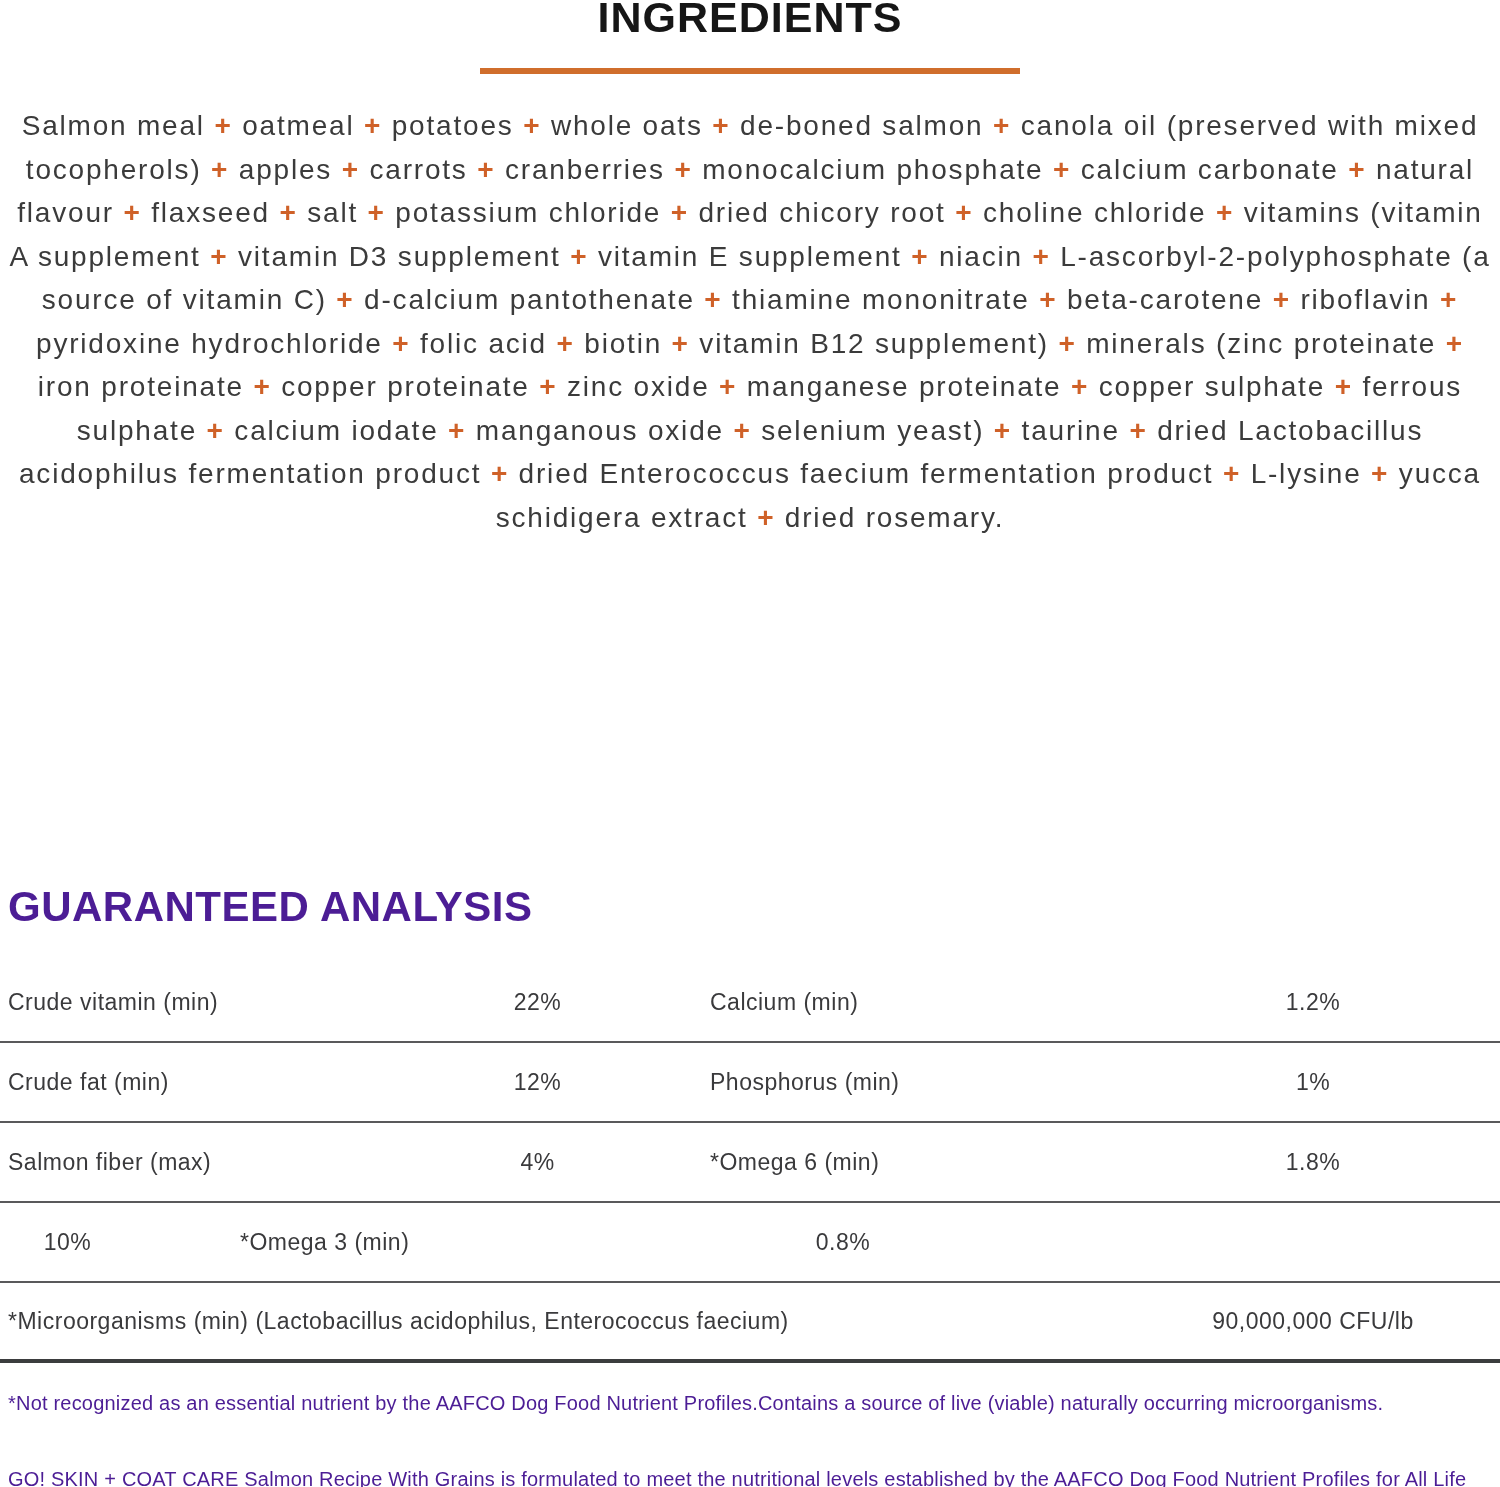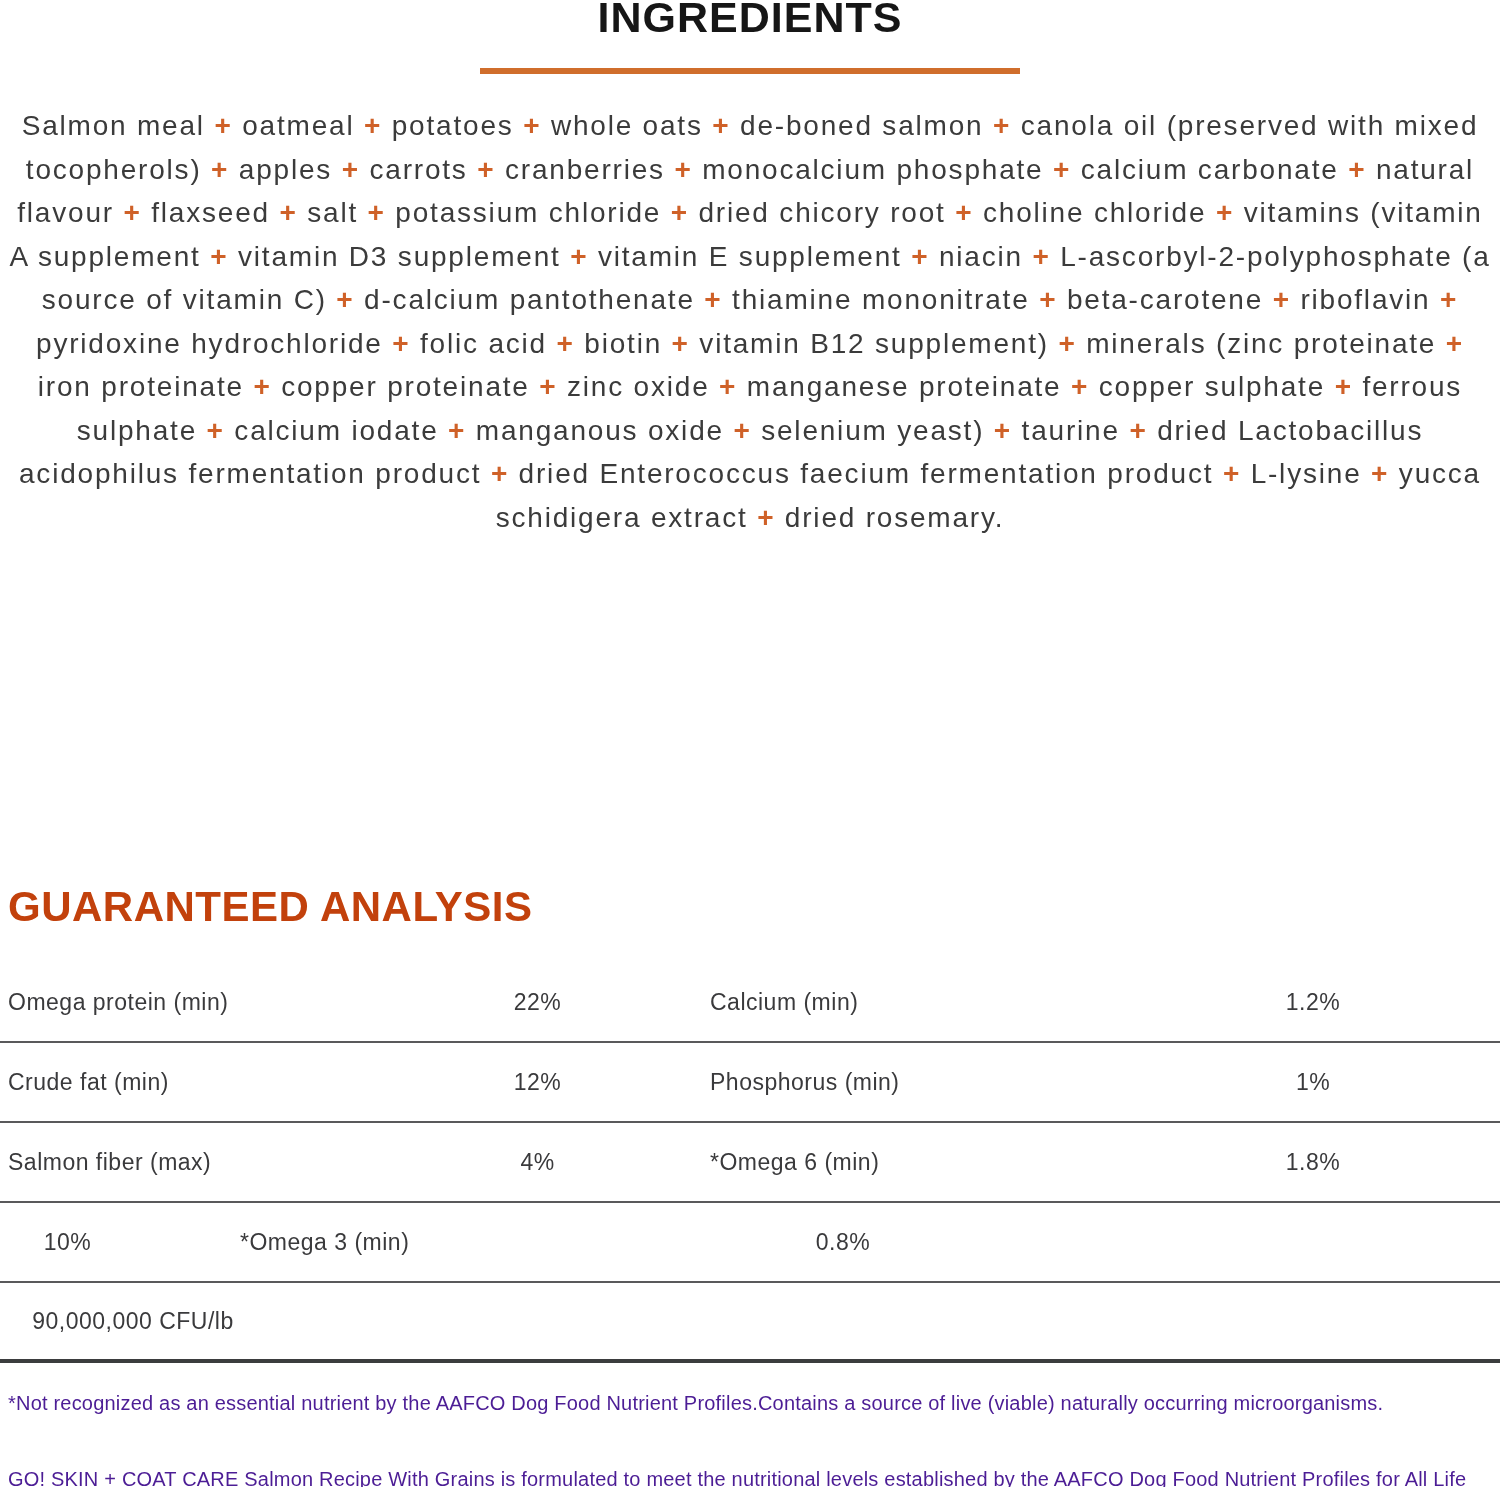--- a/index.html
+++ b/index.html
@@ -44,21 +44,21 @@
 
   
   .analysis { margin-top: 346px; }
   .ga-title {
     margin: 0;
     padding-left: 8px;
     font-size: 42px;
     line-height: 44px;
     font-weight: bold;
     letter-spacing: 0.5px;
-    color: #c2410c;
+    color: #4c1d95;
   }
   .ga-table {
     margin-top: 34px;
     width: 1500px;
     font-size: 23px;
     letter-spacing: 0.5px;
     color: #3a3a3c;
   }
   .ga-row {
     display: flex;
@@ -101,21 +101,21 @@
     <div class="accent-rule"></div>
     <p class="ing-text" id="ingredients-text"><span>Salmon meal</span><span class="plus"> + </span><span>oatmeal</span><span class="plus"> + </span><span>potatoes</span><span class="plus"> + </span><span>whole oats</span><span class="plus"> + </span><span>de-boned salmon</span><span class="plus"> + </span><span>canola oil (preserved with mixed tocopherols)</span><span class="plus"> + </span><span>apples</span><span class="plus"> + </span><span>carrots</span><span class="plus"> + </span><span>cranberries</span><span class="plus"> + </span><span>monocalcium phosphate</span><span class="plus"> + </span><span>calcium carbonate</span><span class="plus"> + </span><span>natural flavour</span><span class="plus"> + </span><span>flaxseed</span><span class="plus"> + </span><span>salt</span><span class="plus"> + </span><span>potassium chloride</span><span class="plus"> + </span><span>dried chicory root</span><span class="plus"> + </span><span>choline chloride</span><span class="plus"> + </span><span>vitamins (vitamin A supplement</span><span class="plus"> + </span><span>vitamin D3 supplement</span><span class="plus"> + </span><span>vitamin E supplement</span><span class="plus"> + </span><span>niacin</span><span class="plus"> + </span><span>L-ascorbyl-2-polyphosphate (a source of vitamin C)</span><span class="plus"> + </span><span>d-calcium pantothenate</span><span class="plus"> + </span><span>thiamine mononitrate</span><span class="plus"> + </span><span>beta-carotene</span><span class="plus"> + </span><span>riboflavin</span><span class="plus"> + </span><span>pyridoxine hydrochloride</span><span class="plus"> + </span><span>folic acid</span><span class="plus"> + </span><span>biotin</span><span class="plus"> + </span><span>vitamin B12 supplement)</span><span class="plus"> + </span><span>minerals (zinc proteinate</span><span class="plus"> + </span><span>iron proteinate</span><span class="plus"> + </span><span>copper proteinate</span><span class="plus"> + </span><span>zinc oxide</span><span class="plus"> + </span><span>manganese proteinate</span><span class="plus"> + </span><span>copper sulphate</span><span class="plus"> + </span><span>ferrous sulphate</span><span class="plus"> + </span><span>calcium iodate</span><span class="plus"> + </span><span>manganous oxide</span><span class="plus"> + </span><span>selenium yeast)</span><span class="plus"> + </span><span>taurine</span><span class="plus"> + </span><span>dried Lactobacillus acidophilus fermentation product</span><span class="plus"> + </span><span>dried Enterococcus faecium fermentation product</span><span class="plus"> + </span><span>L-lysine</span><span class="plus"> + </span><span>yucca schidigera extract</span><span class="plus"> + </span><span>dried rosemary.</span></p>
   </section>
 
   <section class="analysis">
     <h2 class="ga-title">GUARANTEED ANALYSIS</h2>
 
     <div class="ga-table" id="ga-table">
 
   <div class="ga-row">
-    <div class="l1">Omega protein (min)</div>
+    <div class="l1">Crude vitamin (min)</div>
     <div class="v1">22%</div>
     <div class="l2">Calcium (min)</div>
     <div class="v2">1.2%</div>
   </div>
 
   <div class="ga-row">
     <div class="l1">Crude fat (min)</div>
     <div class="v1">12%</div>
     <div class="l2">Phosphorus (min)</div>
     <div class="v2">1%</div>
@@ -127,20 +127,21 @@
     <div class="l2">*Omega 6 (min)</div>
     <div class="v2">1.8%</div>
   </div>
 
   <div class="ga-row">
     <div class="v1">10%</div>
     <div class="l2">*Omega 3 (min)</div>
     <div class="v2">0.8%</div>
   </div>
 <div class="ga-row-wide" id="ga-wide-row">
+        <div class="wide-label">*Microorganisms (min) (Lactobacillus acidophilus, Enterococcus faecium)</div>
         <div class="wide-value">90,000,000 CFU/lb</div>
       </div>
     </div>
   </section>
 
   <p class="footnote fn1">*Not recognized as an essential nutrient by the AAFCO Dog Food Nutrient Profiles.Contains a source of live (viable) naturally occurring microorganisms.</p>
 
   <p class="footnote fn2">GO! SKIN + COAT CARE Salmon Recipe With Grains is formulated to meet the nutritional levels established by the AAFCO Dog Food Nutrient Profiles for All Life Stages including growth of large size dogs (70lbs or more as an adult).</p>
 
 </main>

